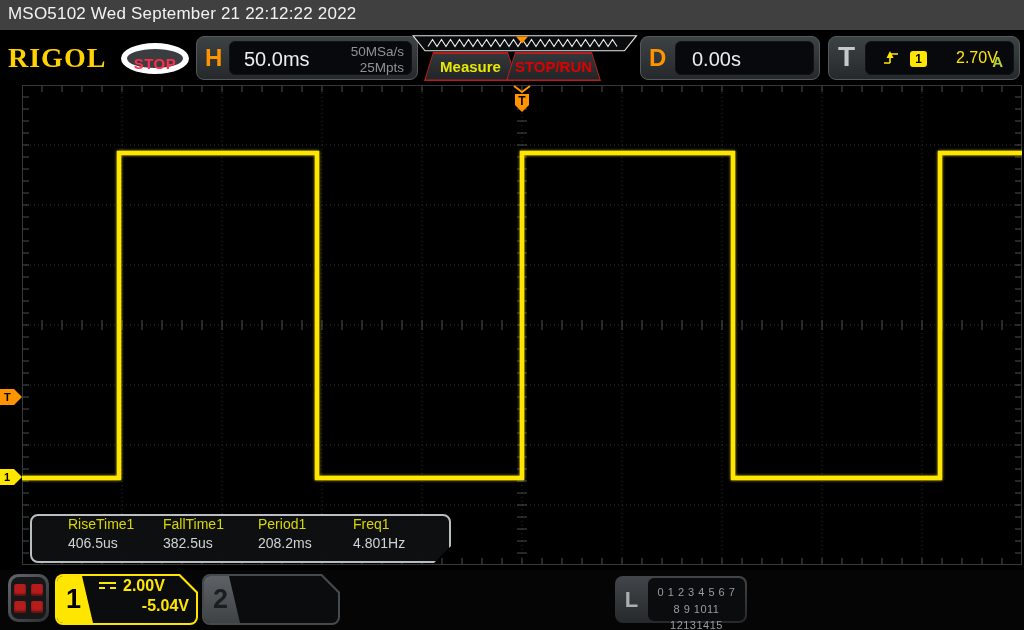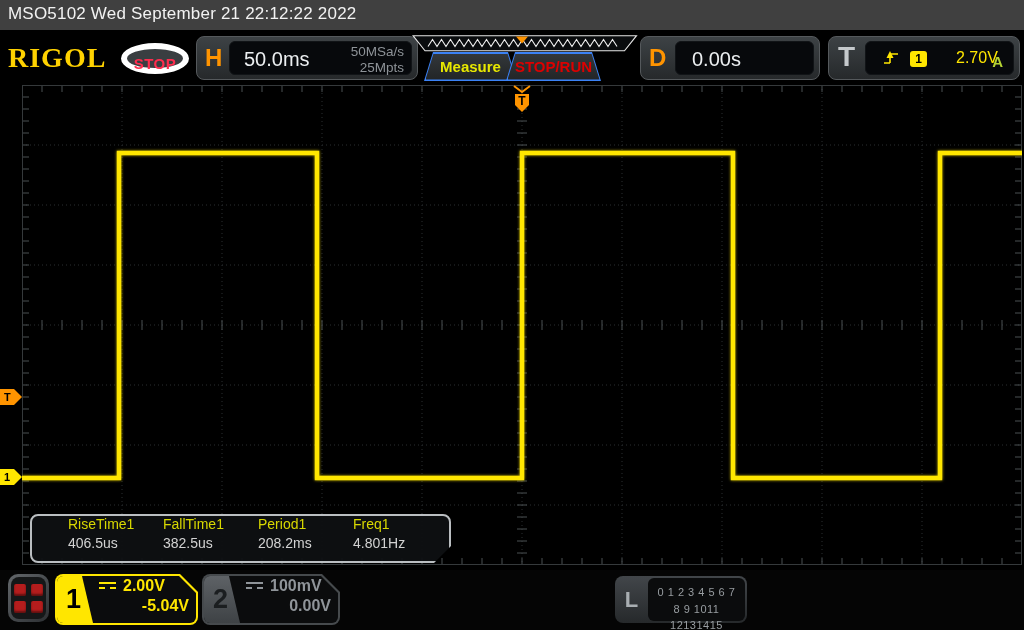--- a/index.html
+++ b/index.html
@@ -28,21 +28,21 @@
   .timebase { position:absolute; left:14px; top:6px; color:#eceff1; font-size:20px; }
   .srate { position:absolute; right:7px; top:2px; text-align:right; color:#8e9398; font-size:13.5px; line-height:1.2; }
   .dvalue { position:absolute; left:16px; top:6px; color:#eceff1; font-size:20px; }
   .t-letter { position:absolute; left:9px; top:4px; font-size:28px; font-weight:bold; color:#c5c9cc; }
   .t-inner { display:flex; align-items:center; gap:9px; padding-left:16px; }
   .trig-badge { width:17px; height:16px; background:#ffe600; border-radius:3px; color:#000; font-weight:bold; font-size:12px; text-align:center; line-height:16px; margin-top:1px; }
   .trig-level { color:#ffe600; font-size:16px;margin-left:20px; }
   .trig-sweep { position:absolute; right:10px; top:11px; color:#b5d334; font-size:15px; font-weight:bold; }
   .t-inner { position:absolute; top:4px; bottom:4px; left:36px; right:5px; }
 
-  .trap-btn { position:absolute; top:22px; height:29px; background:#3b82f6; clip-path:polygon(9px 0, calc(100% - 9px) 0, 100% 100%, 0 100%); }
+  .trap-btn { position:absolute; top:22px; height:29px; background:#b91c1c; clip-path:polygon(9px 0, calc(100% - 9px) 0, 100% 100%, 0 100%); }
   .trap-btn .in { position:absolute; inset:1.5px; background:linear-gradient(#33373a,#222527); clip-path:polygon(8px 0, calc(100% - 8px) 0, 100% 100%, 0 100%); text-align:center; line-height:26px; font-weight:bold; font-size:15px; }
   .measure-btn { left:424px; width:93px; }
   .measure-btn .in { color:#e8e800; }
   .stoprun-btn { left:506px; width:95px; }
   .stoprun-btn .in { color:#dd0000; }
 
   .memstrip { position:absolute; left:412px; top:5px; width:226px; height:17px; }
 
   
   .scope { position:absolute; left:22px; top:85px; width:1000px; height:480px; }
@@ -488,27 +488,20 @@
         <span>2.00V</span>
       </div>
       <div class="ch-row2">-5.04V</div>
     </div>
   </div>
 
   <div class="chblock ch2">
     <div class="ch-outer"></div>
     <div class="ch-inner"></div>
     <div class="ch-tab">2</div>
-    <div class="ch-text">
-      <div class="ch-row1">
-        <span class="dc-ico"></span>
-        <span>100mV</span>
-      </div>
-      <div class="ch-row2">0.00V</div>
-    </div>
   </div>
 
   <div class="logic">
     <div class="tab">L</div>
     <div class="body">
       <span>0 1 2 3  4 5 6 7</span><br>
       <span>8 9 1011 12131415</span>
     </div>
   </div>
 

